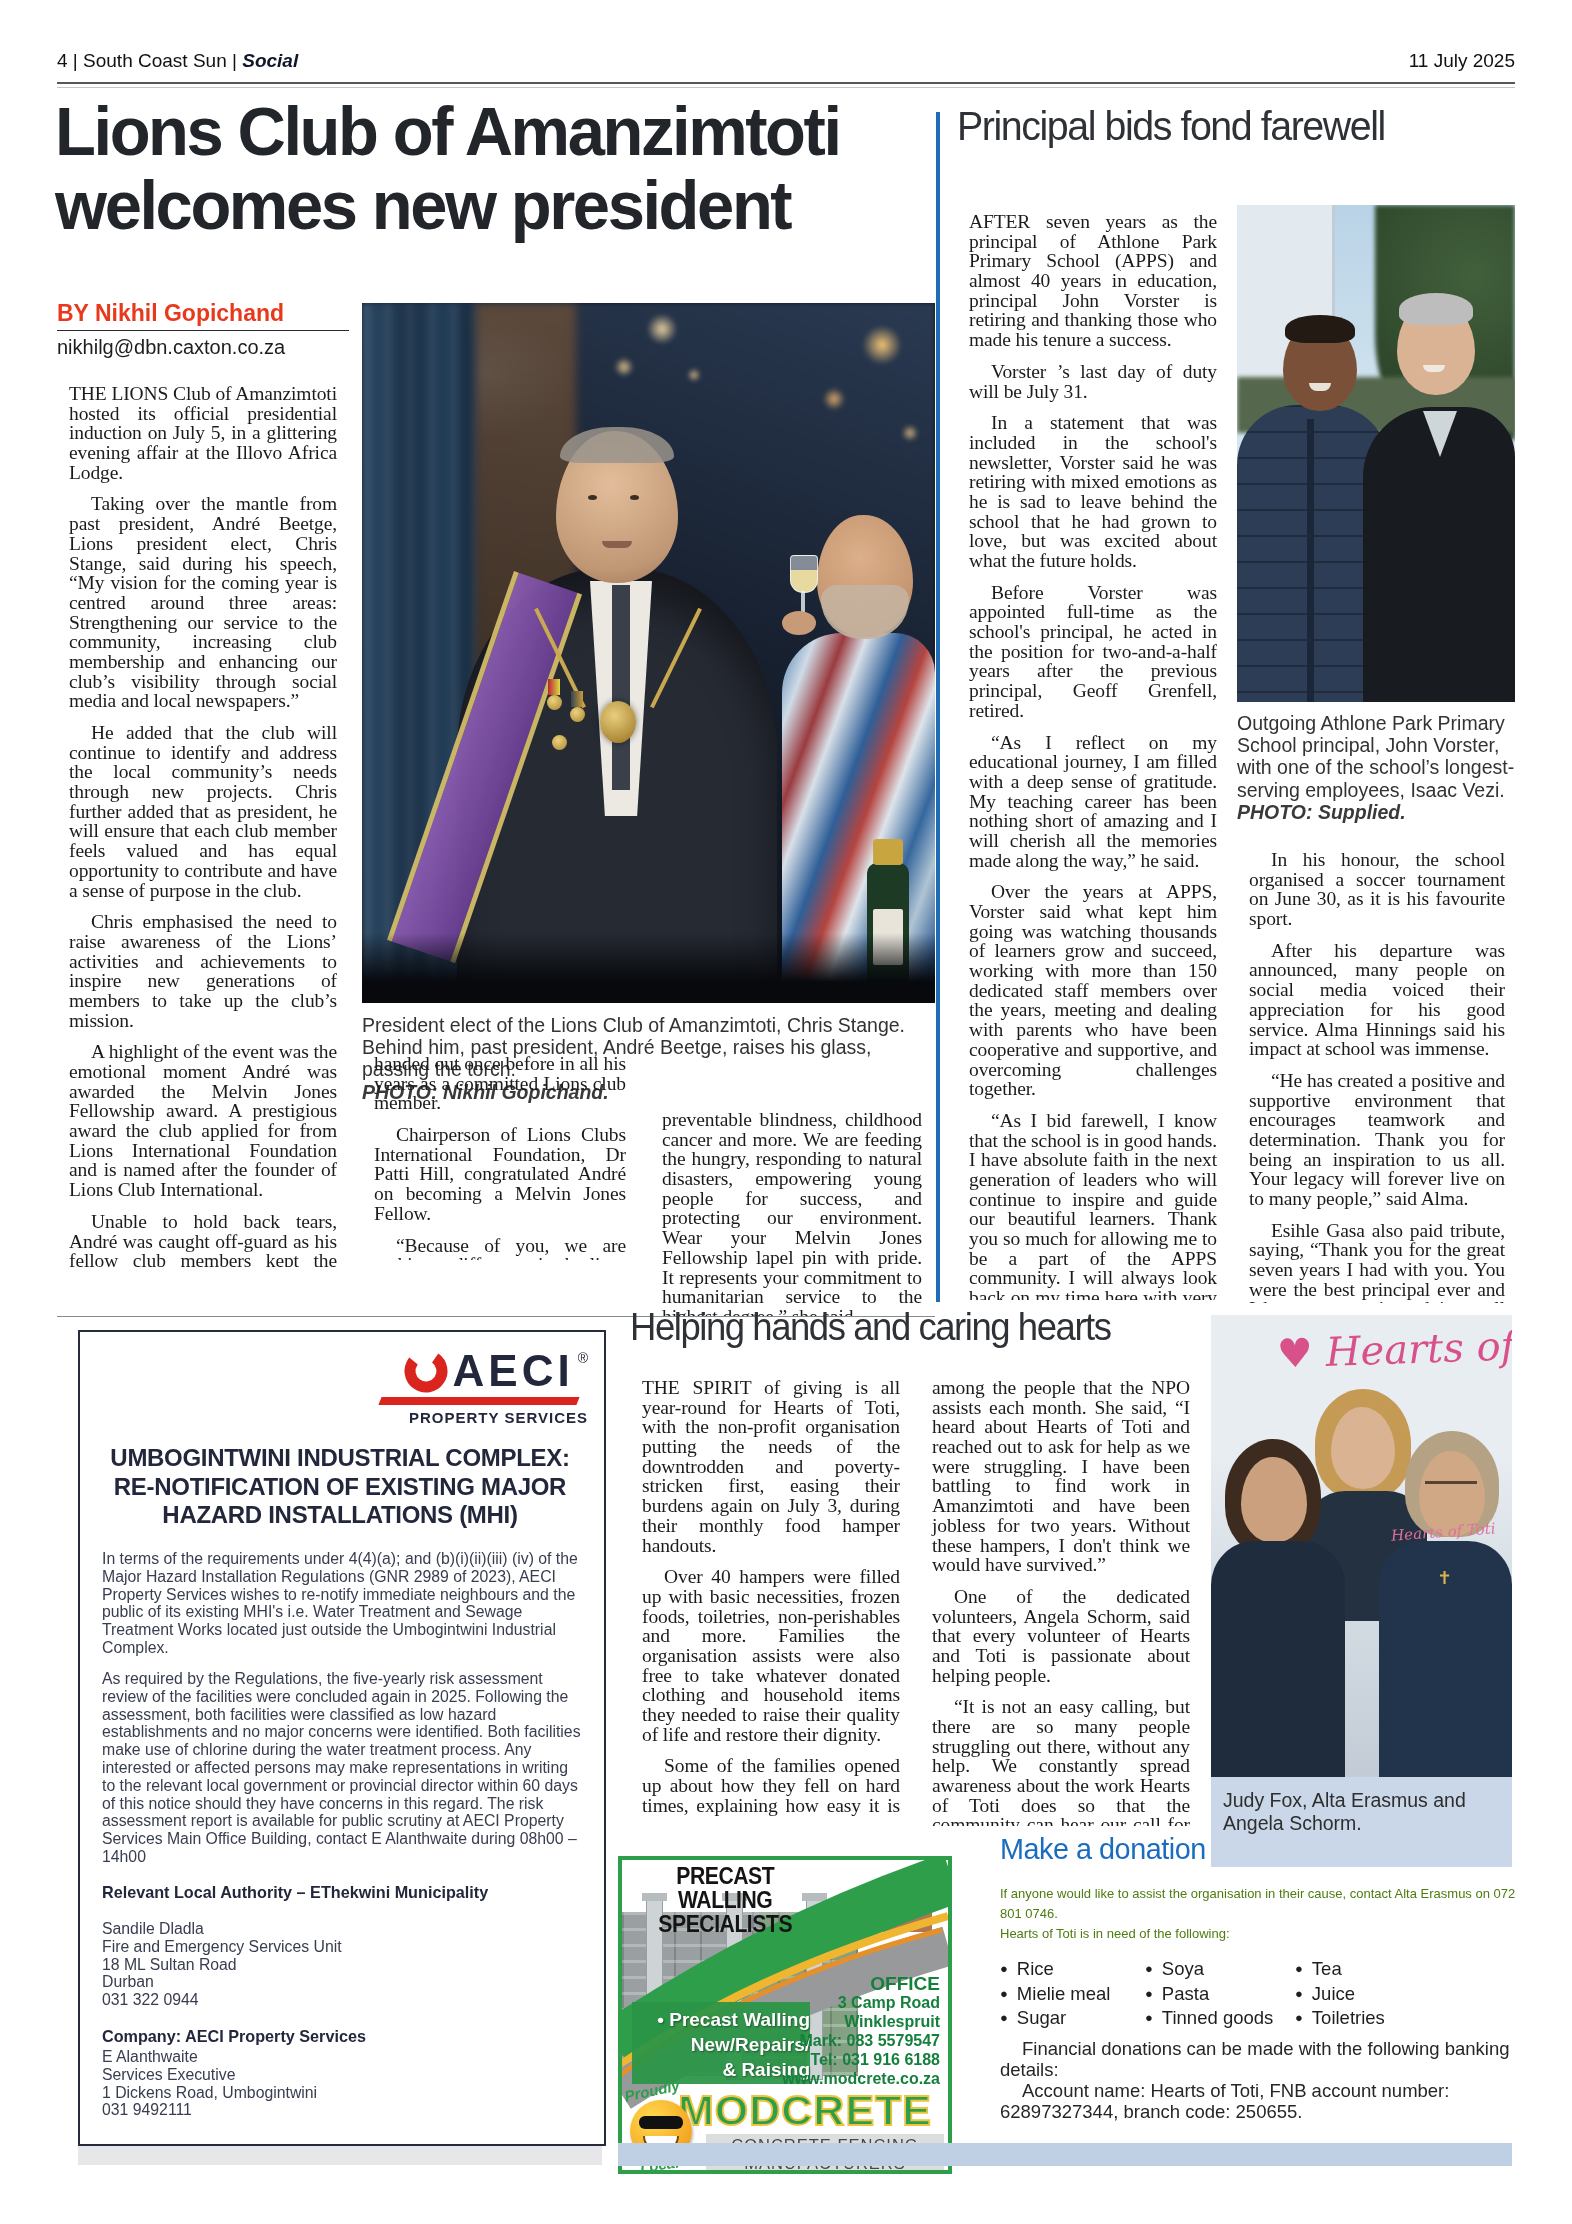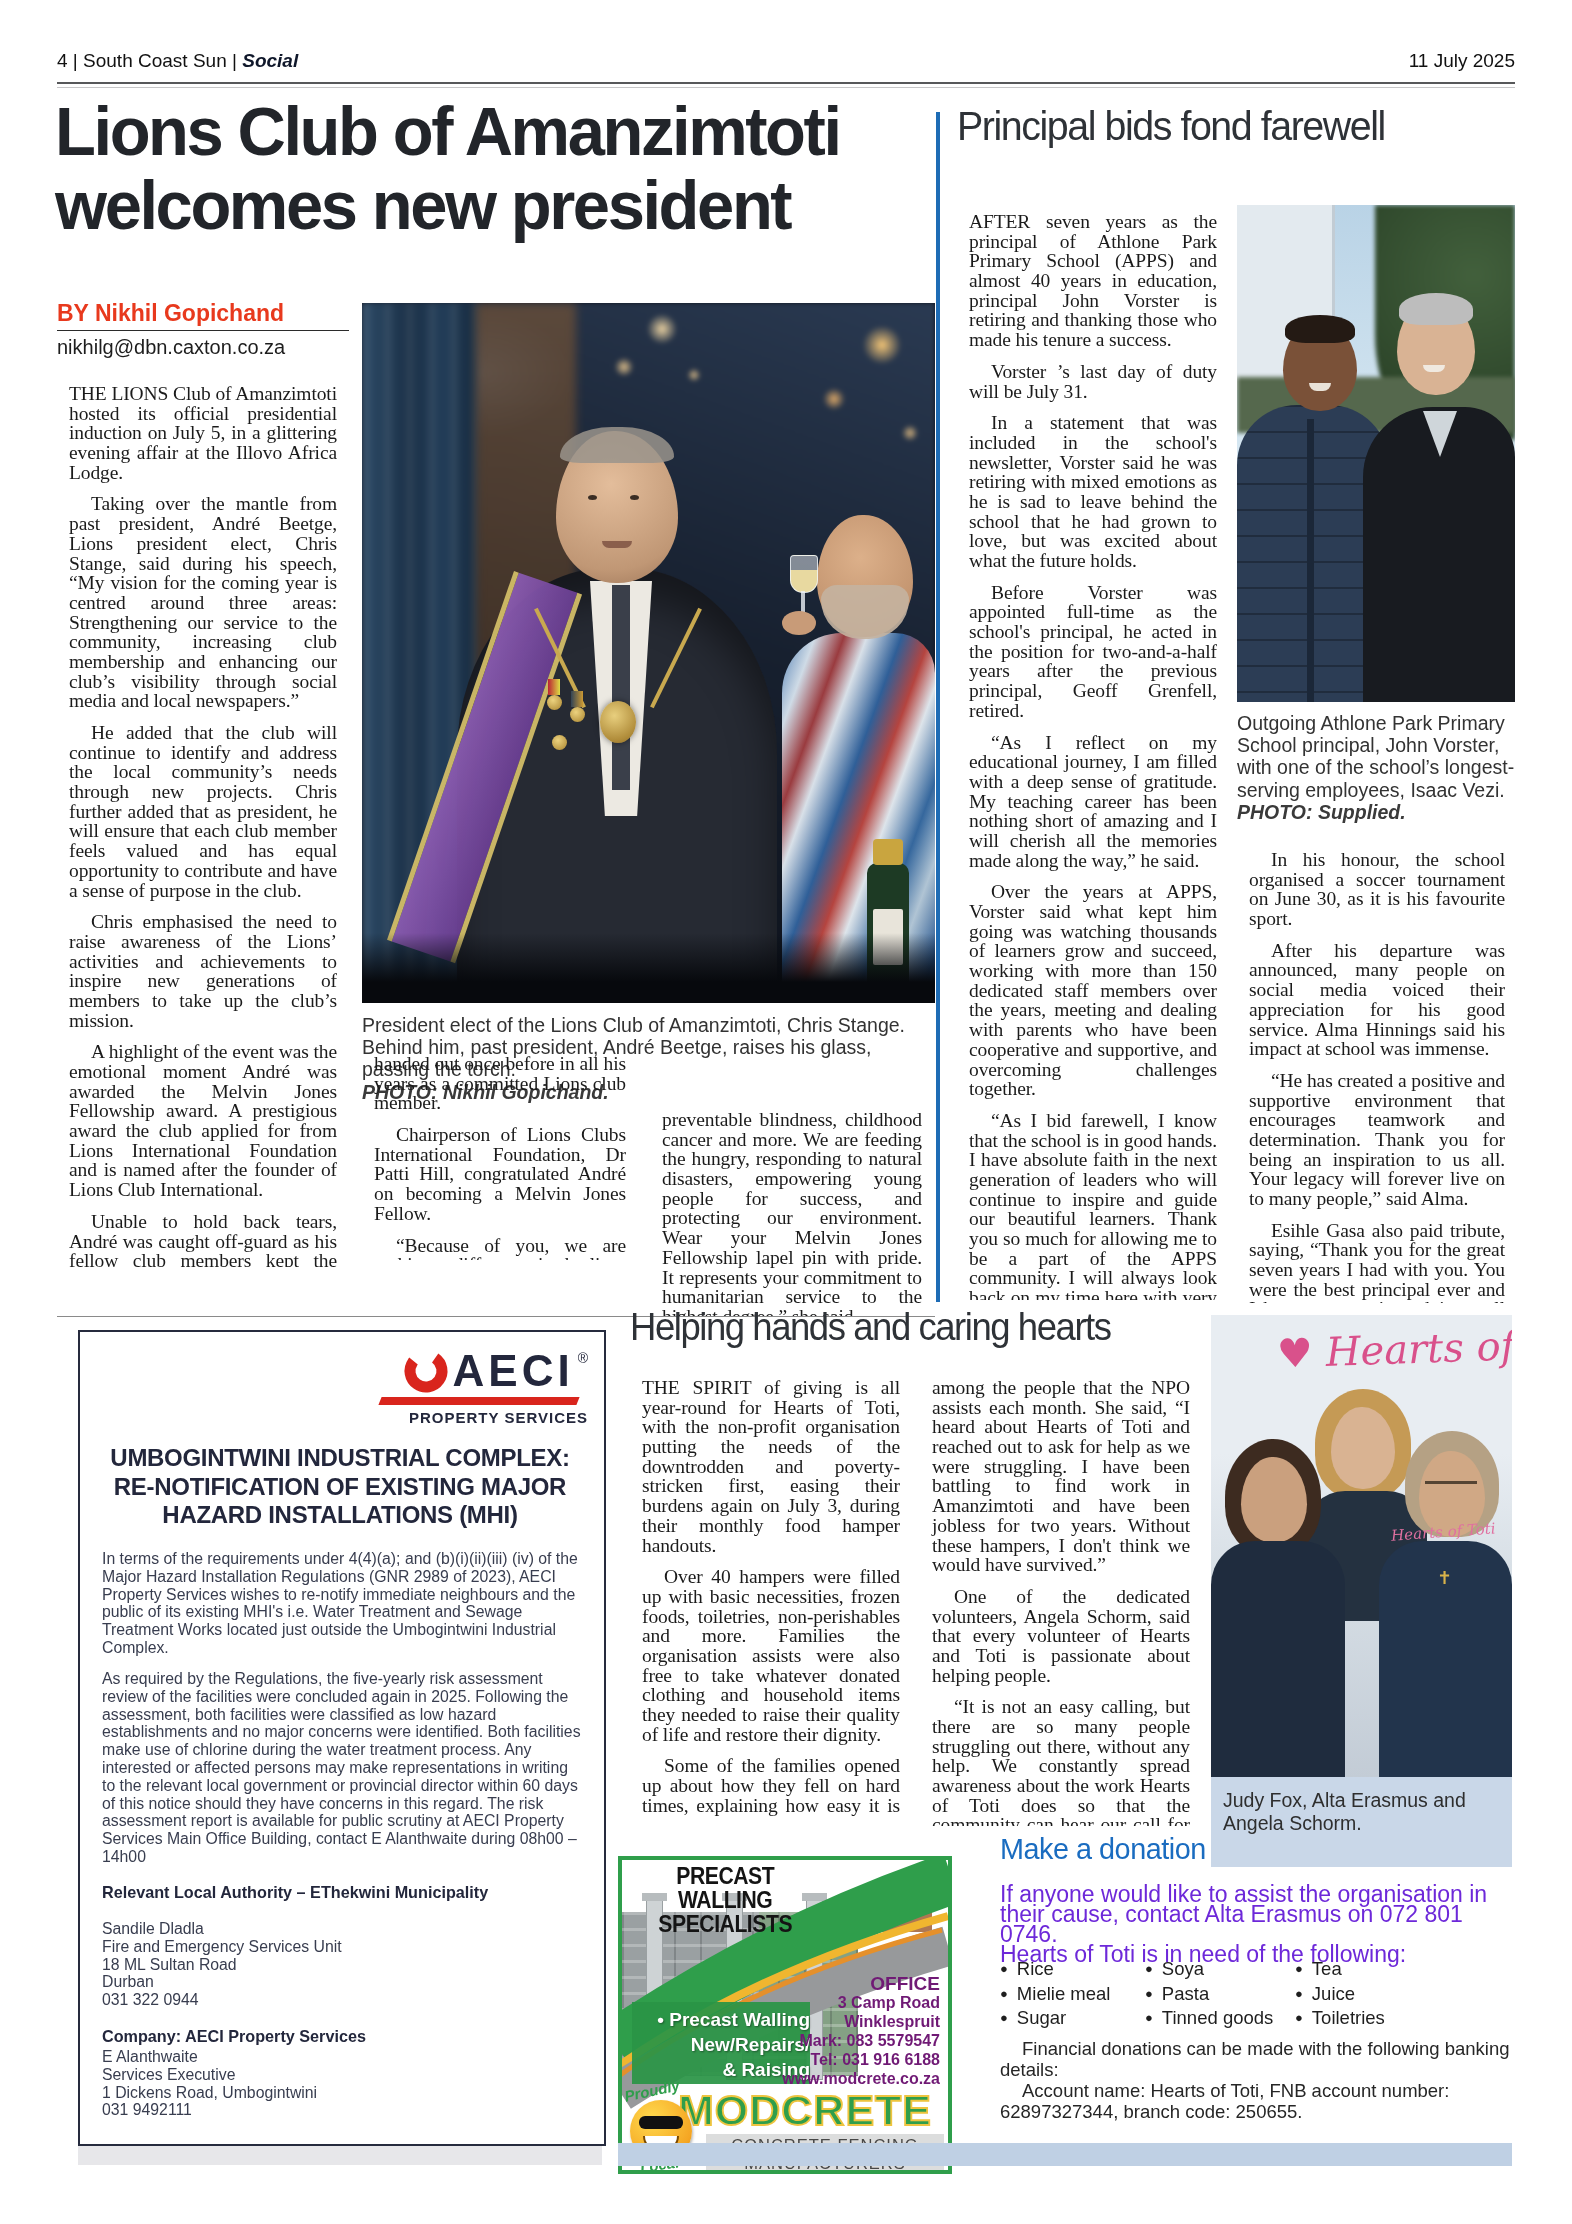--- a/index.html
+++ b/index.html
@@ -147,21 +147,21 @@
   .hp-w3-face{position:absolute;left:208px;top:136px;width:66px;height:86px;background:#d0a885;
     border-radius:48% 52% 50% 50%/56% 56% 46% 46%;}
   .hp-w3-glasses{position:absolute;left:214px;top:166px;width:52px;height:14px;
     border-top:3px solid #554433;}
   .hp-w3-body{position:absolute;left:168px;top:226px;width:133px;height:236px;background:#22344c;border-radius:44px 44px 0 0;}
   .hp-cross{position:absolute;left:226px;top:252px;color:#d8b24a;font-size:18px;}
   .hearts-cap{position:absolute;left:12px;top:474px;width:278px;font-size:19.5px;line-height:1.2;color:#2e2e2e;}
 
   
   .don-head{left:1000px;top:1832px;font-size:30px;color:#1a6cc0;letter-spacing:-0.5px;}
-  .don-intro{left:1000px;top:1884px;width:520px;font-size:23px;line-height:20px;color:#6d28d9;}
+  .don-intro{left:1000px;top:1884px;width:520px;font-size:13px;line-height:20px;color:#4d7c0f;}
   .don-col{position:absolute;top:1958px;font-size:18.5px;line-height:22.5px;color:#1e1e1e;}
   .don-c1{left:1000px;width:142px;} .don-c2{left:1145px;width:150px;} .don-c3{left:1295px;width:150px;}
   .don-item::before{content:"●";font-size:13px;margin-right:9px;position:relative;top:-2px;}
   .don-fin{left:1000px;top:2038px;width:520px;font-size:18.5px;line-height:21px;color:#262626;}
   .don-fin p{margin:0;text-indent:22px;}
 
   
   .aeci{left:78px;top:1330px;width:524px;height:812px;background:#fff;border:2px solid #262b3e;}
   .aeci-logo{position:absolute;right:16px;top:14px;display:flex;flex-direction:column;align-items:flex-end;}
   .aeci-row{display:flex;align-items:center;gap:4px;}
@@ -186,21 +186,21 @@
     background:repeating-linear-gradient(180deg, rgba(255,255,255,.25) 0 3px, rgba(0,0,0,0) 3px 16px),
                repeating-linear-gradient(90deg, rgba(50,55,58,.25) 0 2px, rgba(0,0,0,0) 2px 26px),
                linear-gradient(90deg,#9aa0a2 0 58%,#84a184 58%);}
   .mc-post{position:absolute;top:40px;width:15px;height:178px;background:#ced3d5;border:1px solid #9aa0a2;}
   .mc-post::before{content:"";position:absolute;left:-5px;top:-8px;width:25px;height:8px;background:#b7bcbe;}
   .mc-post.p1{left:24px;} .mc-post.p2{left:104px;} .mc-post.p3{left:184px;}
   .mc-swoosh{position:absolute;left:0;top:0;width:326px;height:310px;}
   .mc-green-box{position:absolute;left:10px;top:142px;width:178px;height:82px;background:rgba(42,148,70,.93);
     color:#fff;text-align:right;font-weight:bold;font-size:19px;line-height:25px;padding-top:5px;box-sizing:border-box;
     text-shadow:1px 1px 2px rgba(0,0,0,.4);}
-  .mc-office{position:absolute;right:8px;top:114px;width:160px;text-align:right;color:#701a75;
+  .mc-office{position:absolute;right:8px;top:114px;width:160px;text-align:right;color:#15803d;
     font-size:16px;line-height:19px;font-weight:bold;}
   .mc-office .o0{font-size:19px;}
   .mc-brand{position:absolute;left:56px;top:226px;font-size:43px;font-weight:bold;color:#2f9e4b;
     letter-spacing:1px;-webkit-text-stroke:1.8px #eec43f;text-shadow:2px 2px 0 rgba(255,255,255,.8);}
   .mc-grayband{position:absolute;left:84px;top:274px;width:238px;height:36px;background:#dcdddd;
     text-align:center;color:#474747;font-size:16.5px;line-height:18px;letter-spacing:1px;padding-top:2px;box-sizing:border-box;}
   .mc-smiley{position:absolute;left:8px;top:240px;width:62px;height:62px;border-radius:50%;
     background:radial-gradient(circle at 35% 30%,#ffd94d,#f5a623 70%,#d98200);box-shadow:1px 2px 3px rgba(0,0,0,.3);}
   .mc-shades{position:absolute;left:9px;top:16px;width:44px;height:13px;background:#111;border-radius:6px;}
   .mc-smile{position:absolute;left:13px;top:36px;width:36px;height:16px;background:#fff;

